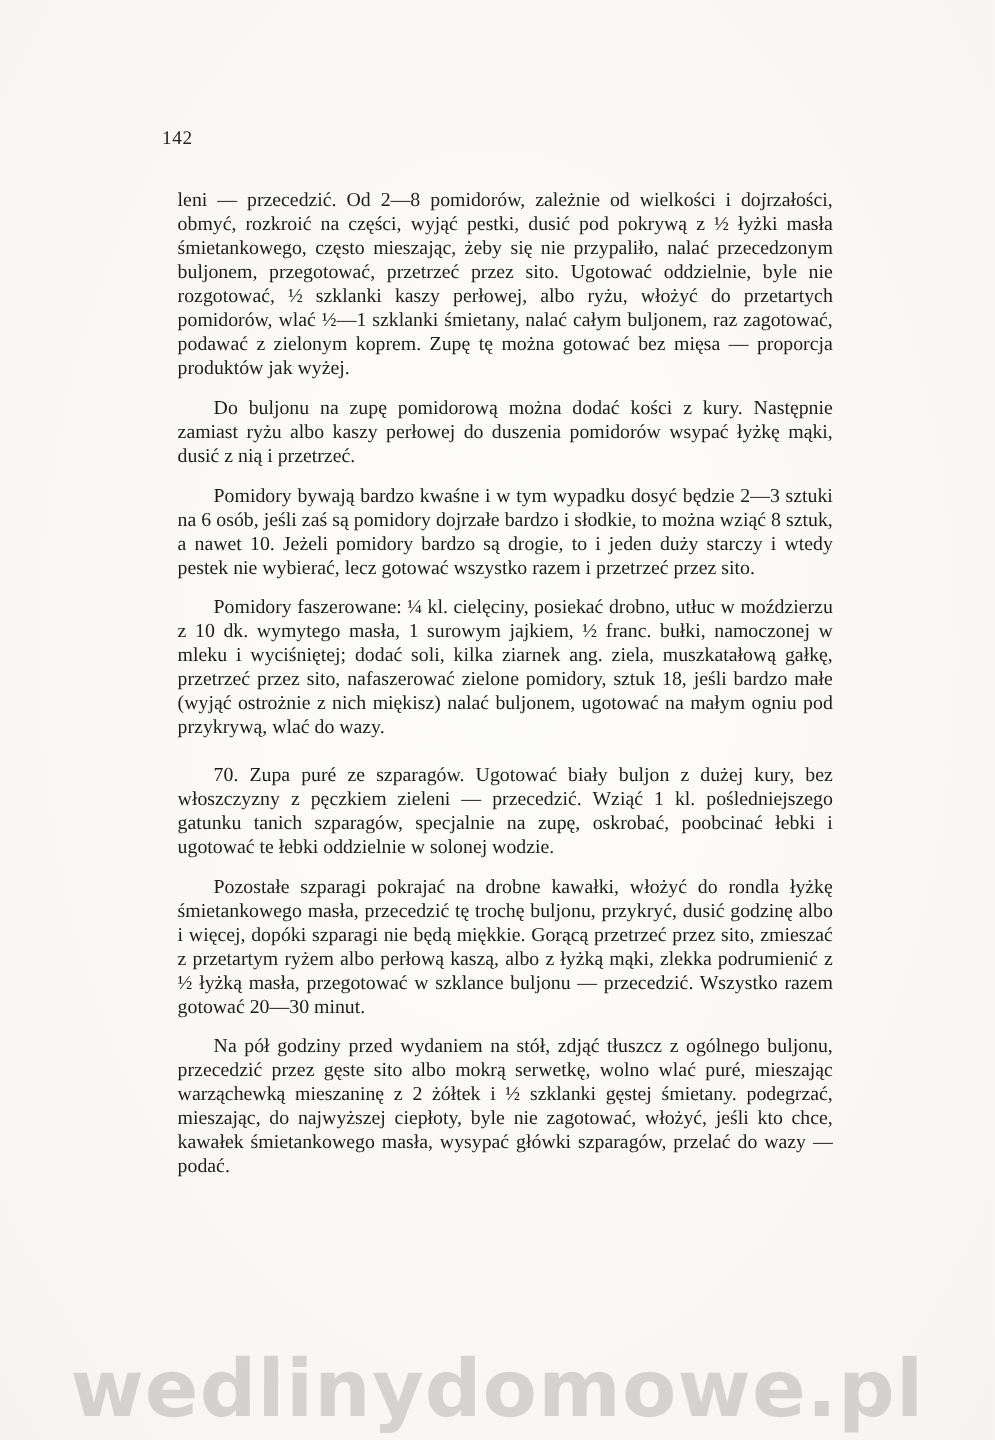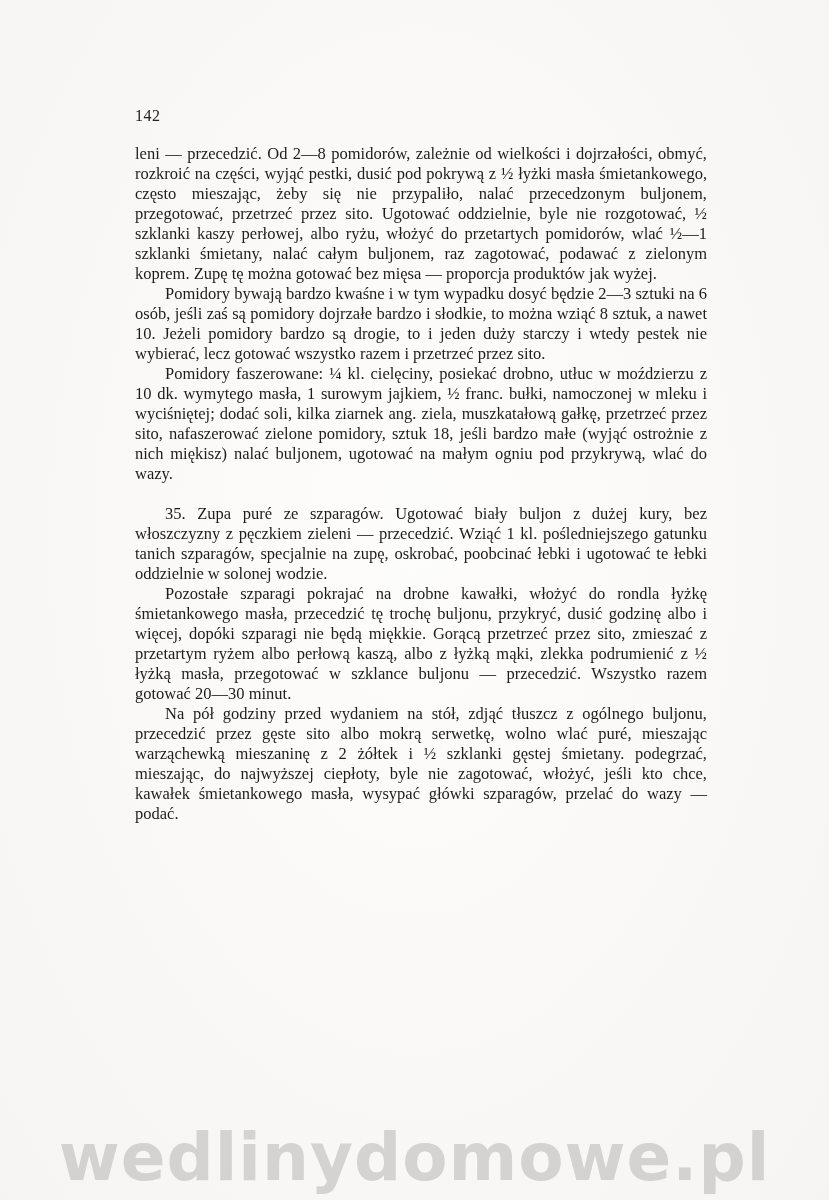--- a/index.html
+++ b/index.html
@@ -34,21 +34,21 @@
     position: absolute;
     left: 135px;
     top: 144px;
     width: 572px;
     font-size: 16.5px;
     line-height: 20px;
     color: #1e1c1a;
     text-align: justify;
   }
   .para {
-    margin: 0;
+    margin: 13px;
     padding: 0;
   }
   .para.indent {
     text-indent: 30px;
   }
   .para.section-gap {
     margin-top: 20px;
   }
   .para strong {
     font-weight: normal;
@@ -72,27 +72,28 @@
 <body>
 
 <div class="page">
 
   <div class="page-number">142</div>
 
   <div class="text-block">
 
     <p class="para"><span>leni — przecedzić. Od 2—8 pomidorów, zależnie od wielkości i dojrzałości, obmyć, rozkroić na części, wyjąć pestki, dusić pod pokrywą z ½ łyżki masła śmietankowego, często mieszając, żeby się nie przypaliło, nalać przecedzonym buljonem, przegotować, przetrzeć przez sito. Ugotować oddzielnie, byle nie rozgotować, ½ szklanki kaszy perłowej, albo ryżu, włożyć do przetartych pomidorów, wlać ½—1 szklanki śmietany, nalać całym buljonem, raz zagotować, podawać z zielonym koprem. Zupę tę można gotować bez mięsa — proporcja produktów jak wyżej.</span></p>
 
+    <p class="para indent"><span>Do buljonu na zupę pomidorową można dodać kości z kury. Następnie zamiast ryżu albo kaszy perłowej do duszenia pomidorów wsypać łyżkę mąki, dusić z nią i przetrzeć.</span></p>
 
     <p class="para indent"><span>Pomidory bywają bardzo kwaśne i w tym wypadku dosyć będzie 2—3 sztuki na 6 osób, jeśli zaś są pomidory dojrzałe bardzo i słodkie, to można wziąć 8 sztuk, a nawet 10.  Jeżeli pomidory bardzo są drogie, to i jeden duży starczy i wtedy pestek nie wybierać, lecz gotować wszystko razem i przetrzeć przez sito.</span></p>
 
 
     <p class="para indent"><strong>Pomidory faszerowane:</strong> <span>¼ kl. cielęciny, posiekać drobno, utłuc w moździerzu z 10 dk. wymytego masła, 1 surowym jajkiem, ½ franc. bułki, namoczonej w mleku i wyciśniętej; dodać soli, kilka ziarnek ang. ziela, muszkatałową gałkę, przetrzeć przez sito, nafaszerować zielone pomidory, sztuk 18, jeśli bardzo małe (wyjąć ostrożnie z nich miękisz) nalać buljonem, ugotować na małym ogniu pod przykrywą, wlać do wazy.</span></p>
 
-    <p class="para indent section-gap"><strong>35. Zupa puré ze szparagów.</strong> <span>Ugotować biały buljon z dużej kury, bez włoszczyzny z pęczkiem zieleni — przecedzić. Wziąć 1 kl. pośledniejszego gatunku tanich szparagów, specjalnie na zupę, oskrobać, poobcinać łebki i ugotować te łebki oddzielnie w solonej wodzie.</span></p>
+    <p class="para indent section-gap"><strong>70. Zupa puré ze szparagów.</strong> <span>Ugotować biały buljon z dużej kury, bez włoszczyzny z pęczkiem zieleni — przecedzić. Wziąć 1 kl. pośledniejszego gatunku tanich szparagów, specjalnie na zupę, oskrobać, poobcinać łebki i ugotować te łebki oddzielnie w solonej wodzie.</span></p>
 
     <p class="para indent"><span>Pozostałe szparagi pokrajać na drobne kawałki, włożyć do rondla łyżkę śmietankowego masła, przecedzić tę trochę buljonu, przykryć, dusić godzinę albo i więcej, dopóki szparagi nie będą miękkie. Gorącą przetrzeć przez sito, zmieszać z przetartym ryżem albo perłową kaszą, albo z łyżką mąki, zlekka podrumienić z ½ łyżką masła, przegotować w szklance buljonu — przecedzić. Wszystko razem gotować 20—30 minut.</span></p>
 
     <p class="para indent"><span>Na pół godziny przed wydaniem na stół, zdjąć tłuszcz z ogólnego buljonu, przecedzić przez gęste sito albo mokrą serwetkę, wolno wlać puré, mieszając warząchewką mieszaninę z 2 żółtek i ½ szklanki gęstej śmietany. podegrzać, mieszając, do najwyższej ciepłoty, byle nie zagotować, włożyć, jeśli kto chce, kawałek śmietankowego masła, wysypać główki szparagów, przelać do wazy — podać.</span></p>
 
   </div>
 
   <div class="watermark">wedlinydomowe.pl</div>
 
 </div>

